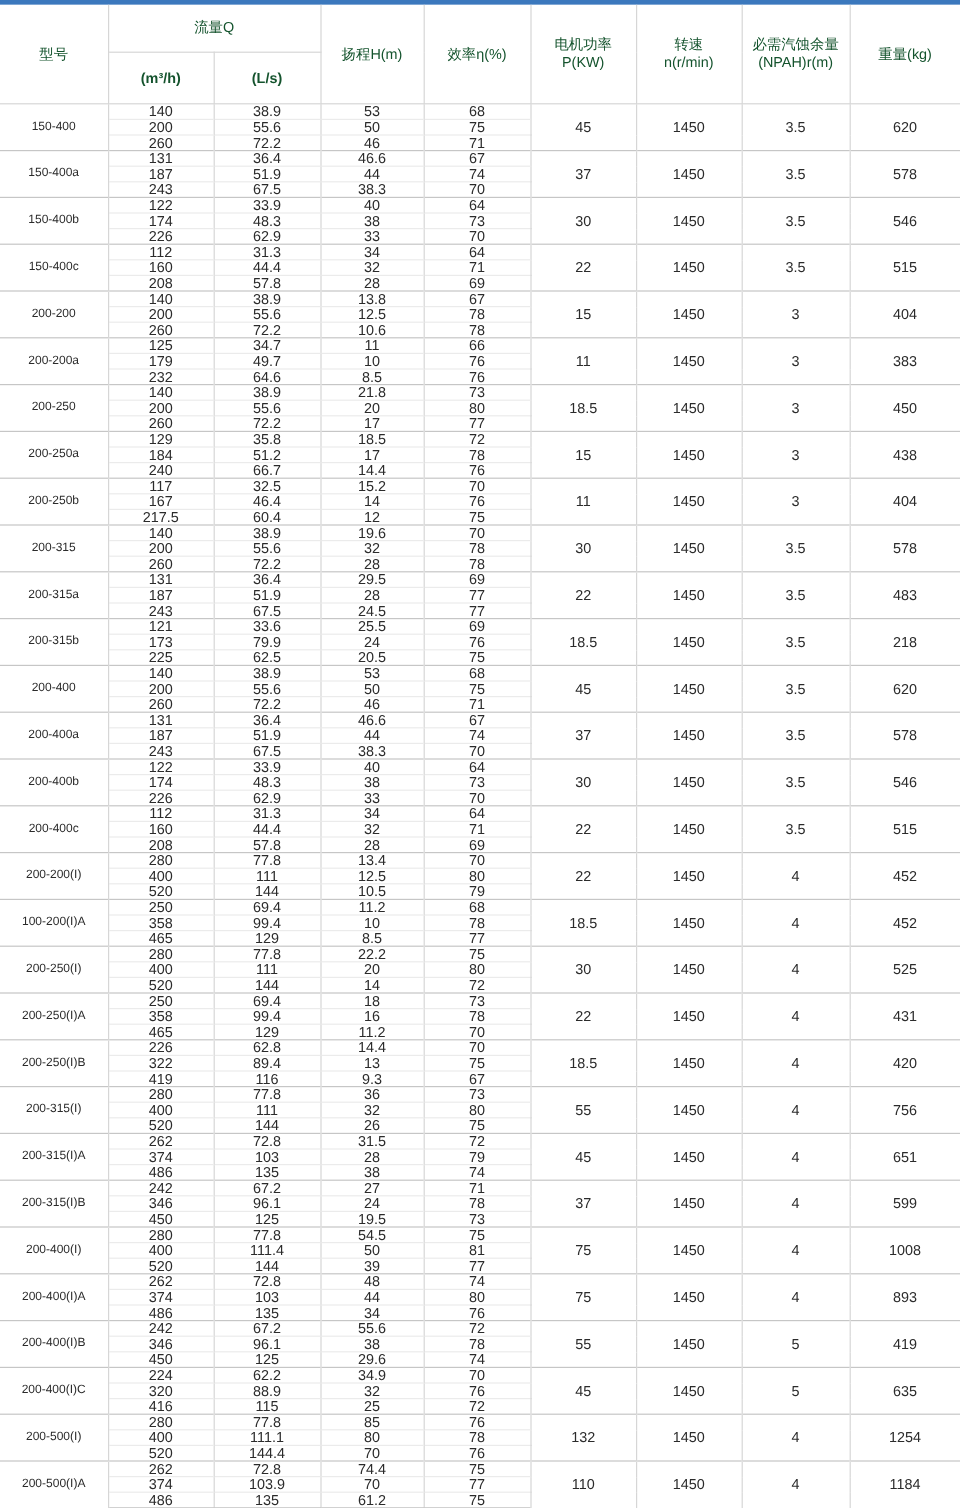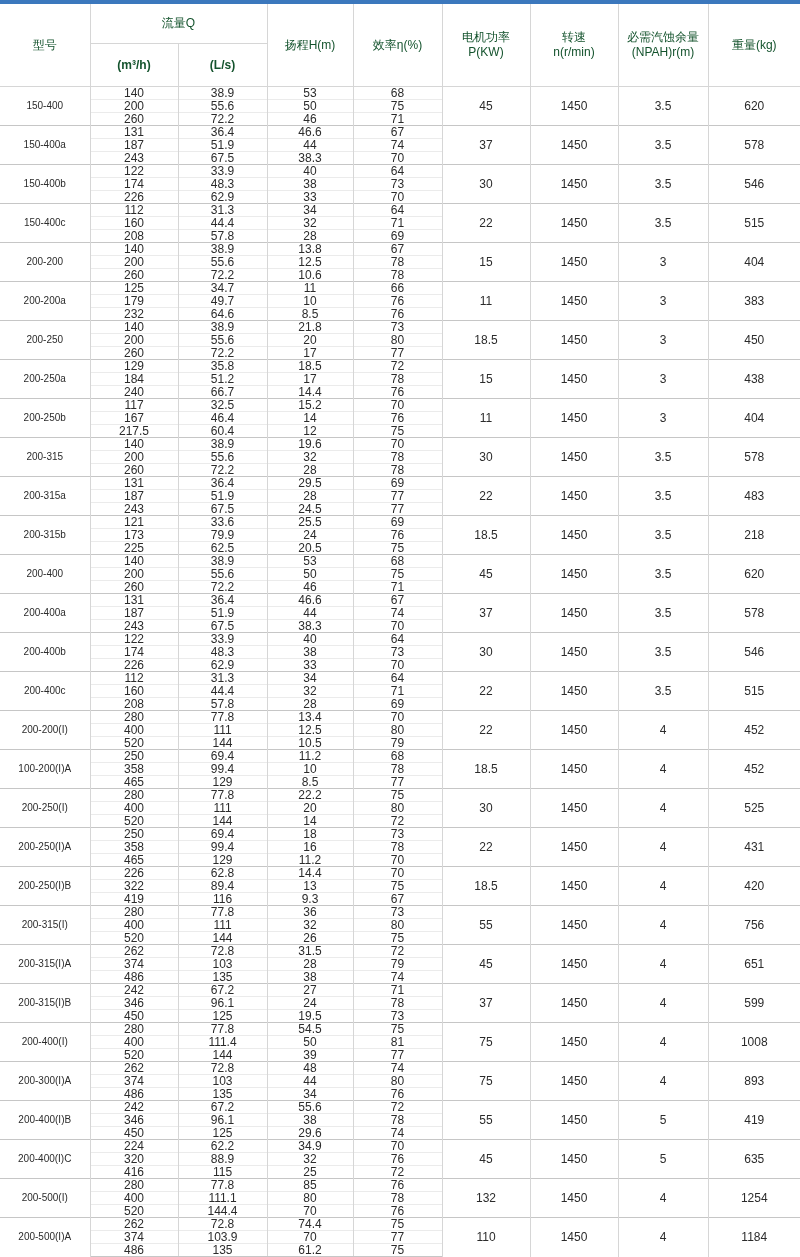--- a/index.html
+++ b/index.html
@@ -630,21 +630,21 @@
         <td>50</td>
         <td>81</td>
       </tr>
       <tr>
         <td>520</td>
         <td>144</td>
         <td>39</td>
         <td>77</td>
       </tr>
       <tr class="group-start">
-        <td rowspan="3" class="model">200-300(I)A</td>
+        <td rowspan="3" class="model">200-400(I)A</td>
         <td>262</td>
         <td>72.8</td>
         <td>48</td>
         <td>74</td>
         <td rowspan="3">75</td>
         <td rowspan="3">1450</td>
         <td rowspan="3">4</td>
         <td rowspan="3">893</td>
       </tr>
       <tr>

